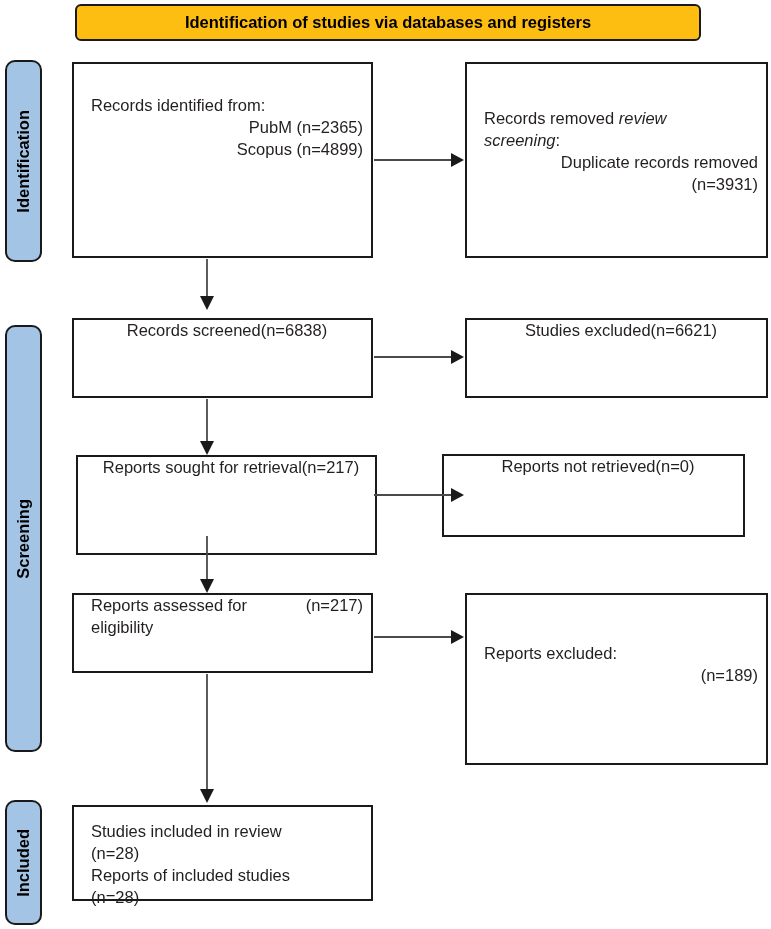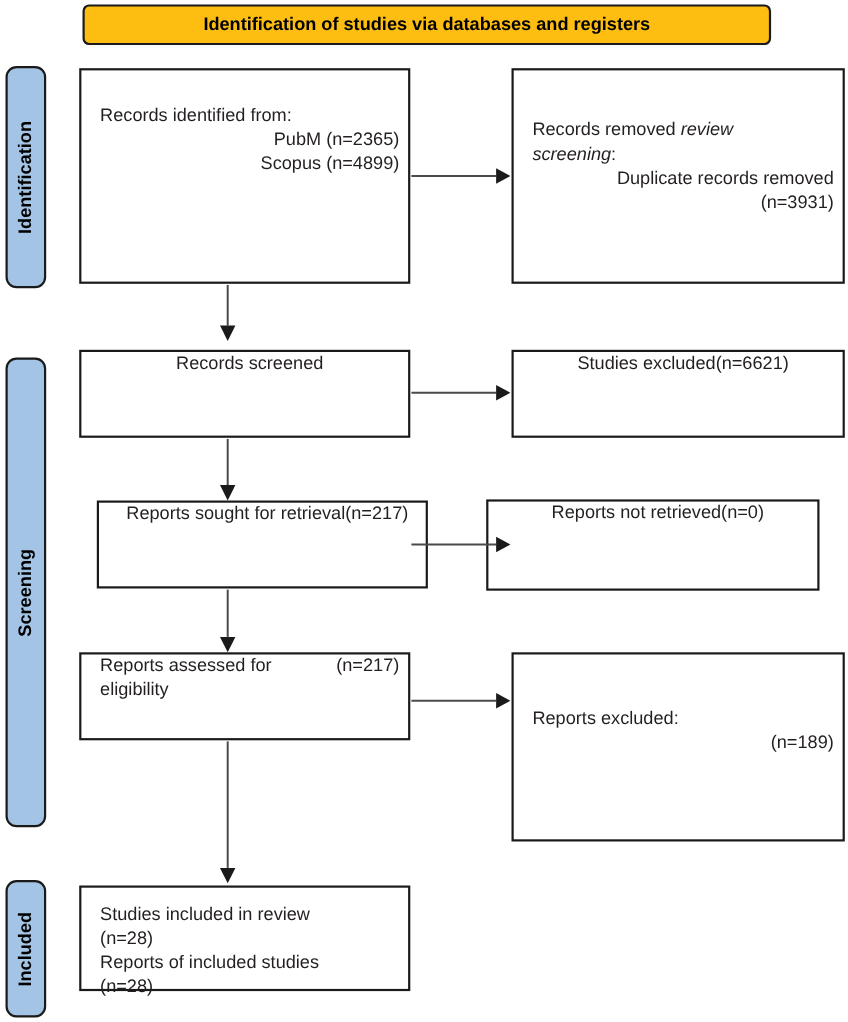--- a/index.html
+++ b/index.html
@@ -33,21 +33,21 @@
     position:absolute;background:#fff;border:2px solid var(--ink);
     font-size:16.5px;line-height:1.33;box-sizing:border-box;color:var(--text);
   }
   .box.center2{display:flex;flex-direction:row;justify-content:center;padding-left:17px;padding-right:8px;}
   .indent{padding-left:27px;text-align:right;}
   
   #box-records-identified{left:72px;top:62px;width:301px;height:196px;padding:31px 8px 0 17px;}
   #box-records-removed{left:465px;top:62px;width:303px;height:196px;padding:44px 8px 0 17px;}
   #box-records-screened{left:72px;top:318px;width:301px;height:80px;}
   #box-records-excluded{left:465px;top:318px;width:303px;height:80px;}
-  #box-reports-sought{left:88px;top:455px;width:301px;height:80px;}
+  #box-reports-sought{left:76px;top:455px;width:301px;height:100px;}
   #box-reports-not-retrieved{left:442px;top:454px;width:303px;height:83px;}
   #box-reports-assessed{left:72px;top:593px;width:301px;height:80px;}
   #box-reports-excluded{left:465px;top:593px;width:303px;height:172px;padding:48px 8px 0 17px;}
   #box-studies-included{left:72px;top:805px;width:301px;height:96px;padding:14px 8px 0 17px;}
   #stage-identification{top:60px;height:202px;}
   #stage-screening{top:325px;height:427px;}
   #stage-included{top:800px;height:125px;}
   .arrows{position:absolute;left:0;top:0;width:771px;height:929px;pointer-events:none;}
   .arrows line{stroke:#4a4a4a;stroke-width:1.8;}
   .arrows polygon{fill:var(--ink);}
@@ -79,20 +79,21 @@
 
   <div class="box" id="box-records-removed">
     <div><span>Records removed </span><i>review</i></div>
     <div><i>screening</i><span>:</span></div>
     <div class="indent">Duplicate records removed</div>
     <div class="indent">(n=3931)</div>
   </div>
 
   <div class="box center2" id="box-records-screened">
     <div>Records screened</div>
+    <div>(n=6838)</div>
   </div>
   <div class="box center2" id="box-records-excluded">
     <div>Studies excluded</div>
     <div>(n=6621)</div>
   </div>
 
   <div class="box center2" id="box-reports-sought">
     <div>Reports sought for retrieval</div>
     <div>(n=217)</div>
   </div>

